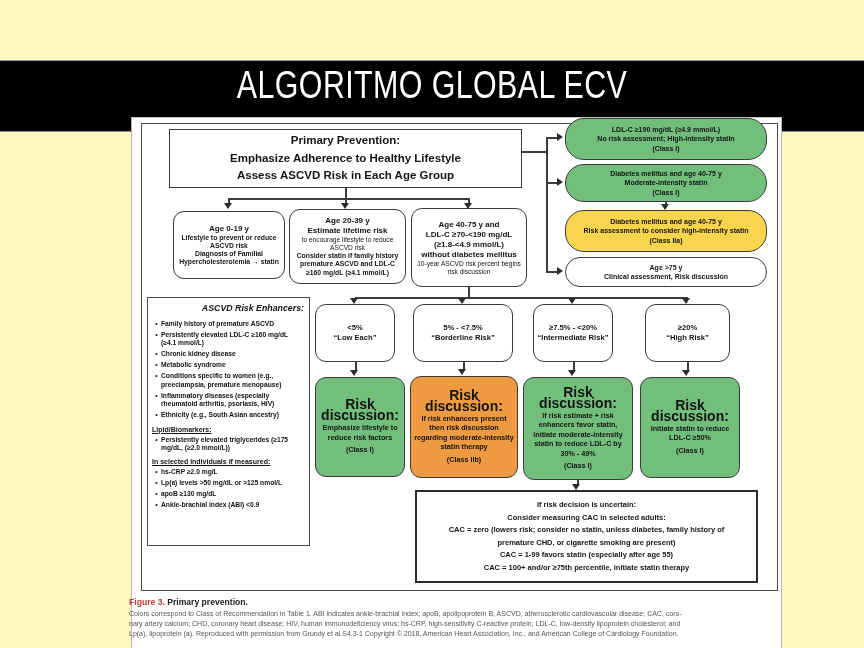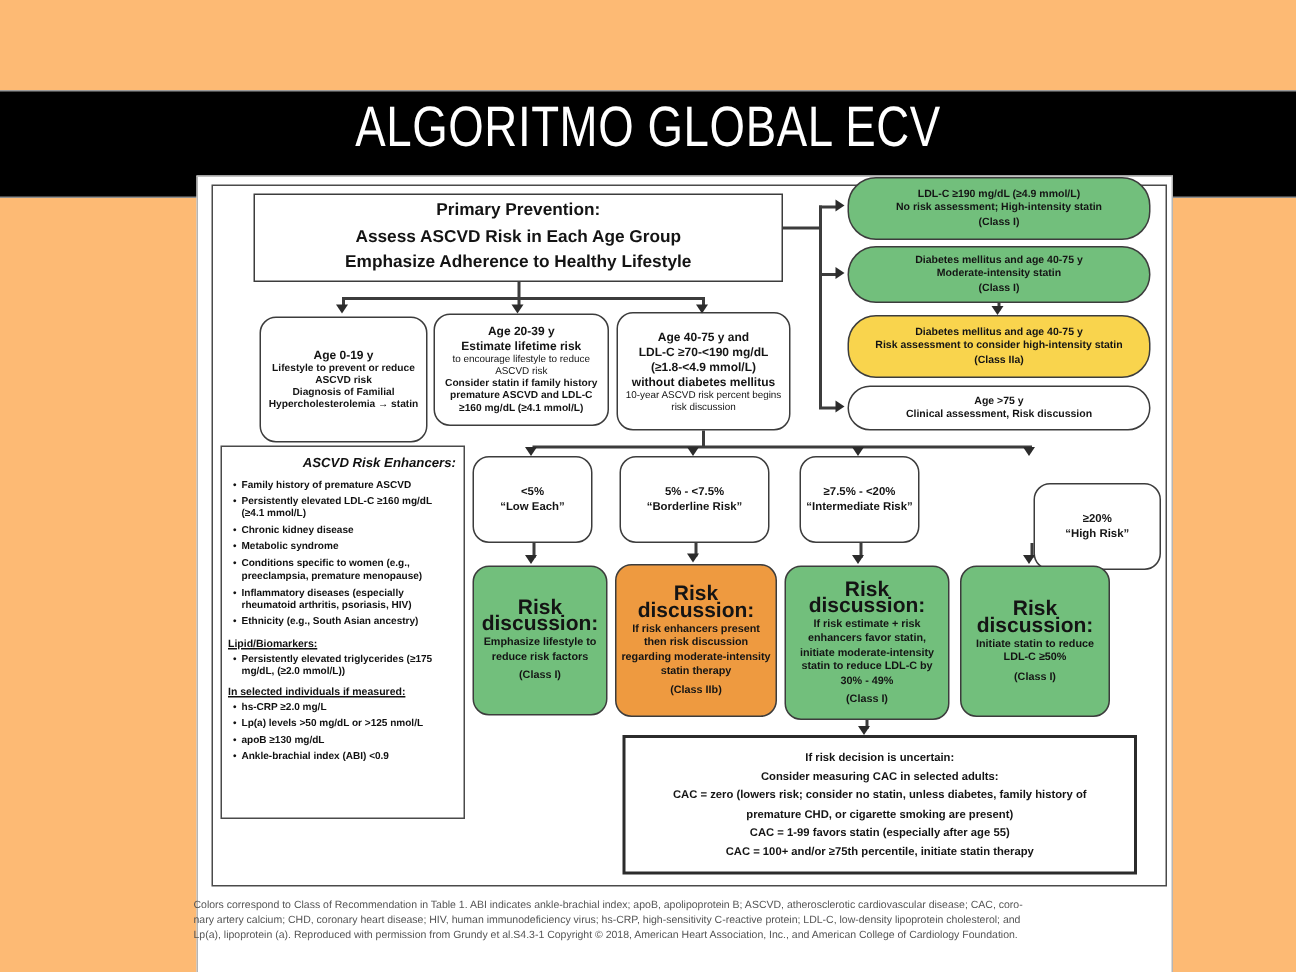--- a/index.html
+++ b/index.html
@@ -1,16 +1,16 @@
 <!DOCTYPE html>
 <html style="--band_bg: #000000; --green: #72bf7c; --yellow: #f9d44d; --orange: #ee9a40; --box_border: #3c3c3c; --caption_red: #c23b31;"><head>
 <meta charset="utf-8">
 <style>
   html,body{margin:0;padding:0;background:#fff;}
-  .slide{position:relative;width:864px;height:648px;background:#fdba74;overflow:hidden;
+  .slide{position:relative;width:864px;height:648px;background:#fef9c3;overflow:hidden;
          font-family:"Liberation Sans",sans-serif;color:#111;}
   
   .band{position:absolute;left:0;top:60px;width:864px;height:72px;background:var(--band_bg,#000);
         border-top:1px solid #9a9a9a;border-bottom:1px solid #8f8f8f;box-sizing:border-box;}
   .band h1{margin:3px 0 0 0;text-align:center;color:#fff;font-size:38px;font-weight:400;
            line-height:42px;transform:scaleX(0.8);transform-origin:center;letter-spacing:0.5px;}
   
   .panel{position:absolute;left:131px;top:117px;width:651px;height:531px;background:#fff;
          border-left:1px solid #b5b5b5;border-right:1px solid #b5b5b5;border-top:1px solid #c2c2c2;box-sizing:border-box;}
   .flow-border{position:absolute;left:141px;top:123px;width:637px;height:468px;border:1.5px solid #4a4a4a;box-sizing:border-box;}
@@ -59,25 +59,25 @@
 
   <div class="band">
     <h1>ALGORITMO GLOBAL ECV</h1>
   </div>
 
   <div class="panel"></div>
   <div class="flow-border"></div>
 
   <div class="box primary" style="left:169px;top:129px;width:353px;height:59px;border-width:1.5px;">
     <div>Primary Prevention:</div>
+    <div>Emphasize Adherence to Healthy Lifestyle</div>
     <div>Assess ASCVD Risk in Each Age Group</div>
-    <div>Emphasize Adherence to Healthy Lifestyle</div>
-  </div>
-
-  <div class="box rounded" style="left:173px;top:211px;width:112px;height:84px;padding:2px;">
+  </div>
+
+  <div class="box rounded" style="left:173px;top:211px;width:112px;height:68px;padding:2px;">
     <div class="age-t">Age 0-19 y</div>
     <div class="age-sb">Lifestyle to prevent or reduce ASCVD risk</div>
     <div class="age-sb">Diagnosis of Familial Hypercholesterolemia → statin</div>
   </div>
   <div class="box rounded" style="left:289px;top:209px;width:117px;height:75px;padding:2px;">
     <div class="age-t">Age 20-39 y</div>
     <div class="age-t">Estimate lifetime risk</div>
     <div class="age-s">to encourage lifestyle to reduce ASCVD risk</div>
     <div class="age-sb">Consider statin if family history premature ASCVD and LDL-C ≥160 mg/dL (≥4.1 mmol/L)</div>
   </div>
@@ -132,21 +132,21 @@
     <div class="rng-p">“Low Each”</div>
   </div>
   <div class="box rounded" style="left:413px;top:304px;width:100px;height:58px;">
     <div class="rng-p">5% - &lt;7.5%</div>
     <div class="rng-p">“Borderline Risk”</div>
   </div>
   <div class="box rounded" style="left:533px;top:304px;width:80px;height:58px;">
     <div class="rng-p">≥7.5% - &lt;20%</div>
     <div class="rng-p">“Intermediate Risk”</div>
   </div>
-  <div class="box rounded" style="left:645px;top:322px;width:85px;height:58px;margin-left:44px;">
+  <div class="box rounded" style="left:645px;top:304px;width:85px;height:58px;">
     <div class="rng-p">≥20%</div>
     <div class="rng-p">“High Risk”</div>
   </div>
 
   <div class="box rounded green" style="left:315px;top:377px;width:90px;height:100px;padding:3px;border-width:1.5px;">
     <div class="disc-h">Risk discussion:</div>
     <div class="disc-b">Emphasize lifestyle to reduce risk factors</div>
     <div class="disc-c">(Class I)</div>
   </div>
   <div class="box rounded orange" style="left:410px;top:376px;width:108px;height:102px;padding:3px;border-width:1.5px;">
@@ -208,20 +208,23 @@
   <div class="ad" style="left:458px;top:369px;"></div>
   <div class="vl" style="left:573px;top:362px;height:10px;"></div>
   <div class="ad" style="left:568px;top:370px;"></div>
   <div class="vl" style="left:687px;top:362px;height:10px;"></div>
   <div class="ad" style="left:682px;top:370px;"></div>
 
   <div class="vl" style="left:577px;top:480px;height:6px;"></div>
   <div class="ad" style="left:572px;top:484px;"></div>
 
   <div class="caption">
+    <div class="cap-title">
+      <span class="cap-red">Figure 3.</span><span> Primary prevention.</span>
+    </div>
     <div class="cap-body">
       <div>Colors correspond to Class of Recommendation in Table 1. ABI indicates ankle-brachial index; apoB, apolipoprotein B; ASCVD, atherosclerotic cardiovascular disease; CAC, coro-</div>
       <div>nary artery calcium; CHD, coronary heart disease; HIV, human immunodeficiency virus; hs-CRP, high-sensitivity C-reactive protein; LDL-C, low-density lipoprotein cholesterol; and</div>
       <div>Lp(a), lipoprotein (a). Reproduced with permission from Grundy et al.S4.3-1 Copyright © 2018, American Heart Association, Inc., and American College of Cardiology Foundation.</div>
     </div>
   </div>
 
 </div>
 
 </body></html>

